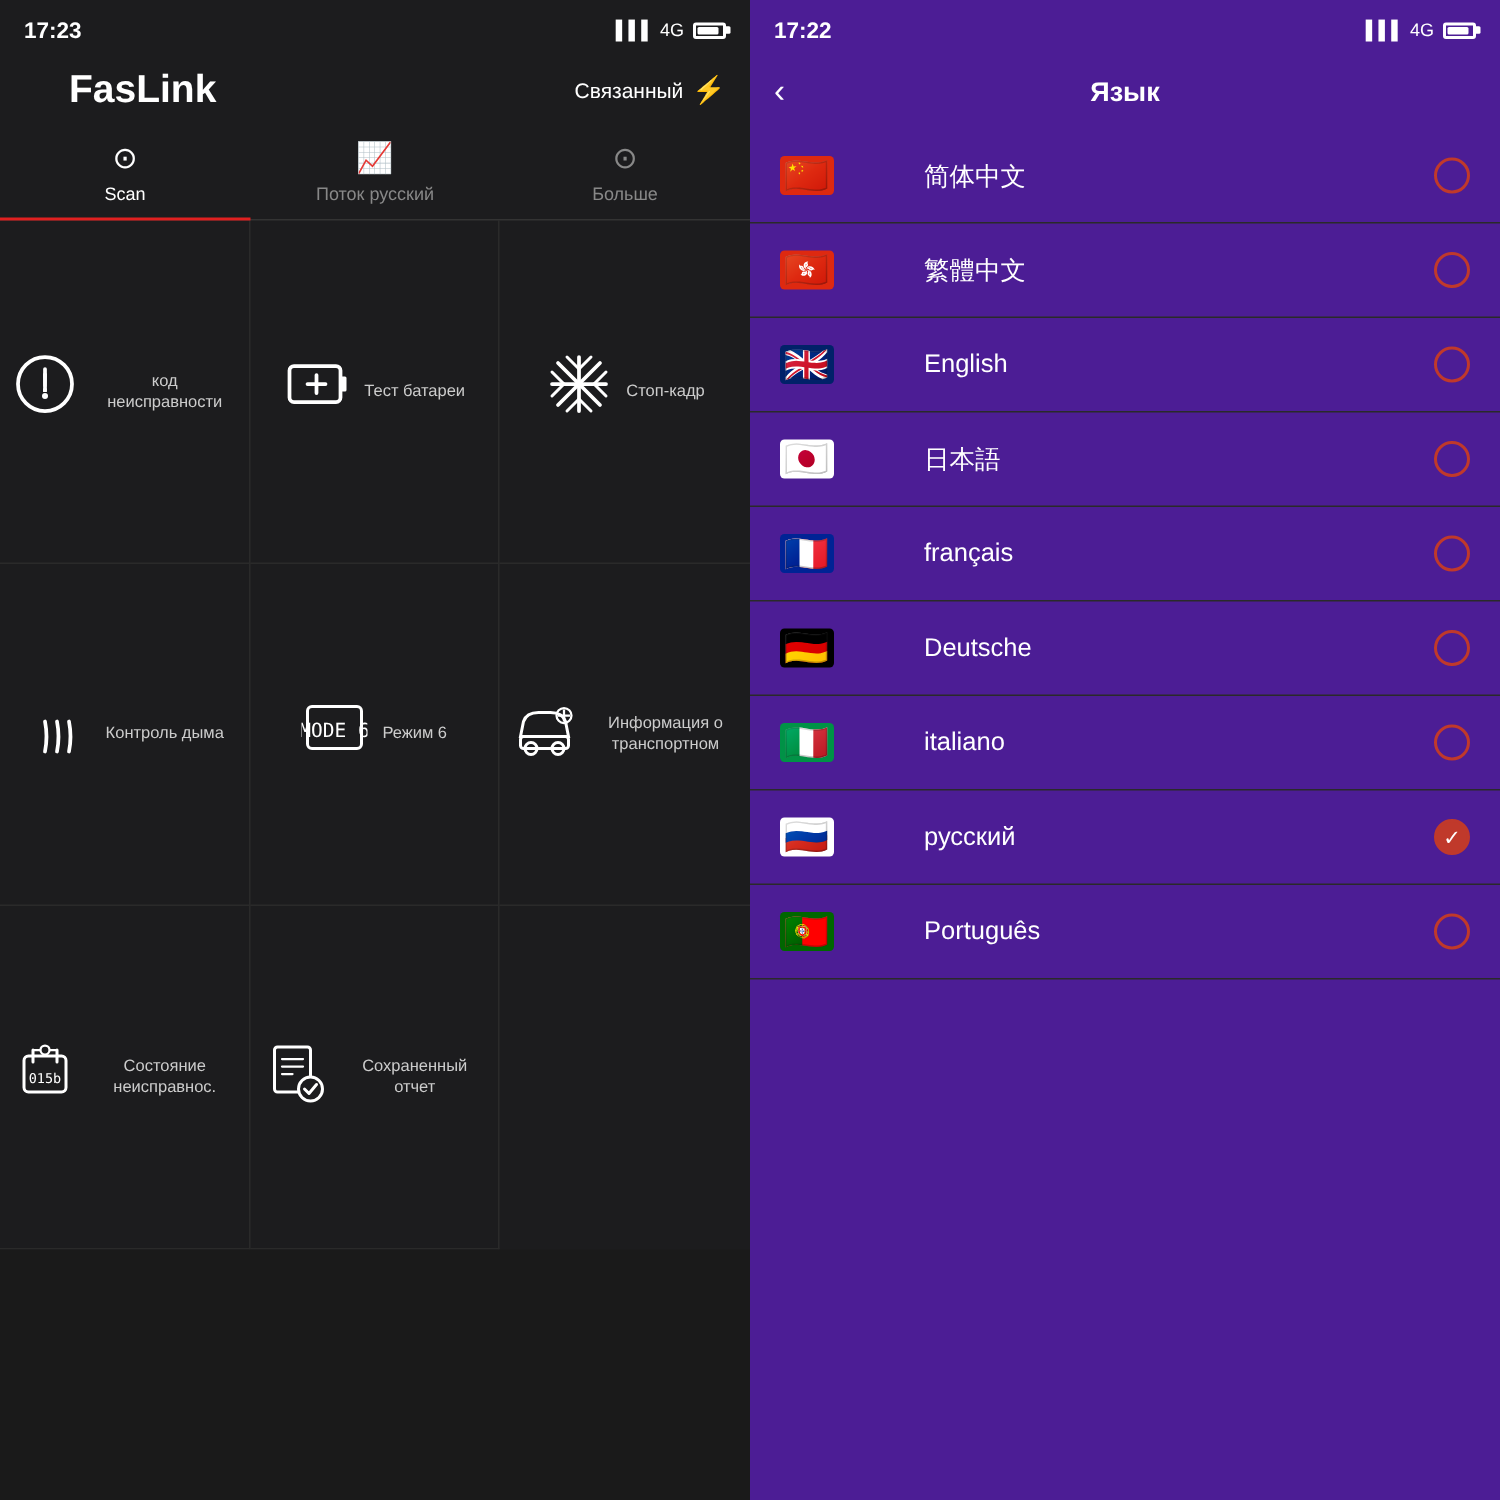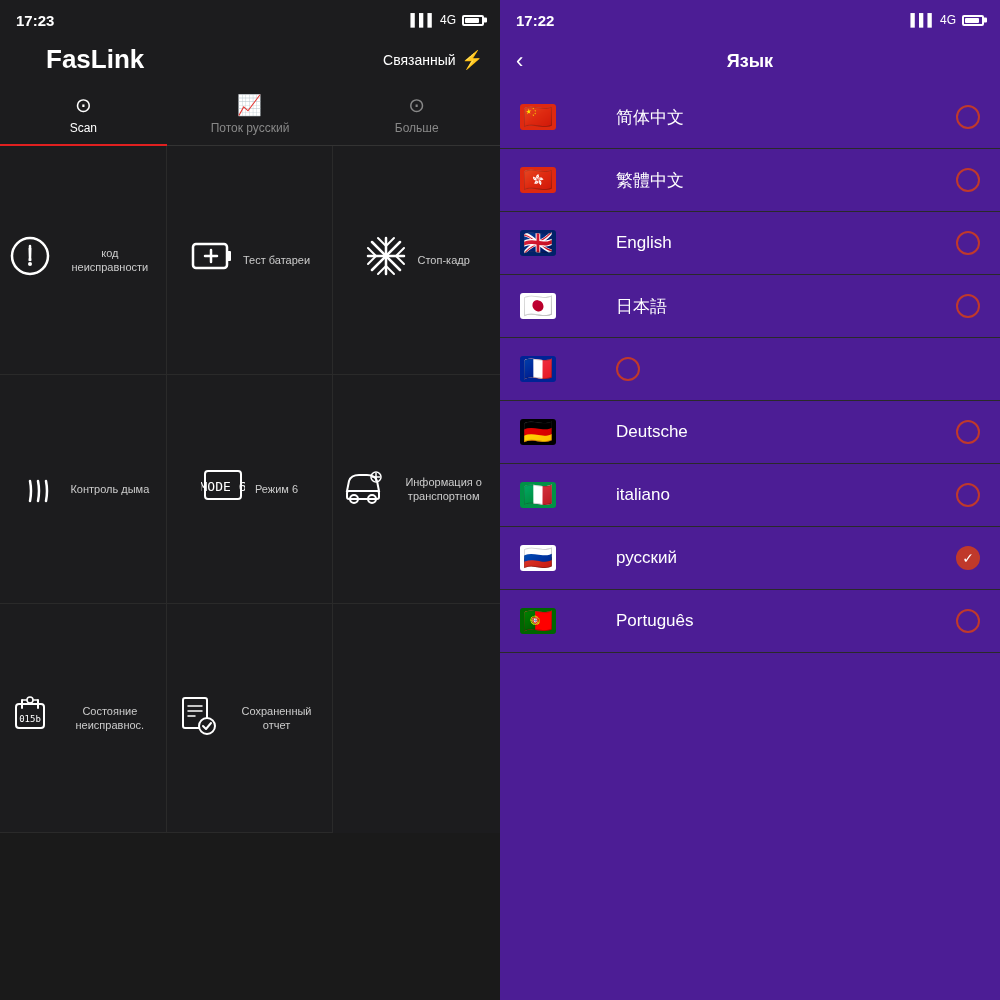--- a/index.html
+++ b/index.html
@@ -461,20 +461,21 @@
 
     <div class="lang-item">
       <div class="flag flag-jp"></div>
       <span class="lang-name">日本語</span>
       <div class="radio-btn"></div>
     </div>
 
 
     <div class="lang-item">
       <div class="flag flag-fr"></div>
+      <span class="lang-name">français</span>
       <div class="radio-btn"></div>
     </div>
 
     <div class="lang-item">
       <div class="flag flag-de"></div>
       <span class="lang-name">Deutsche</span>
       <div class="radio-btn"></div>
     </div>
 
     <div class="lang-item">

